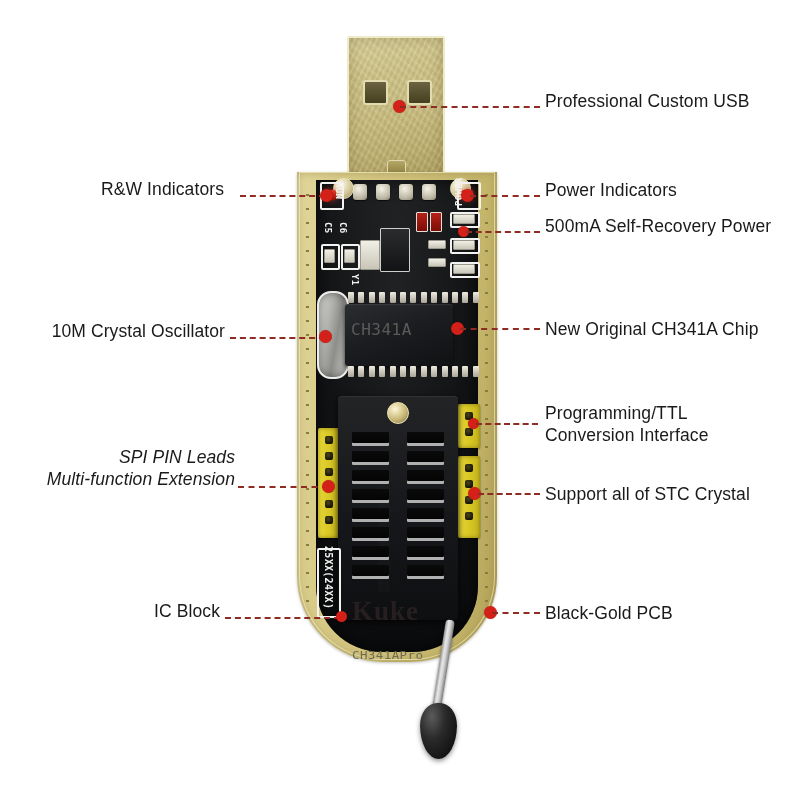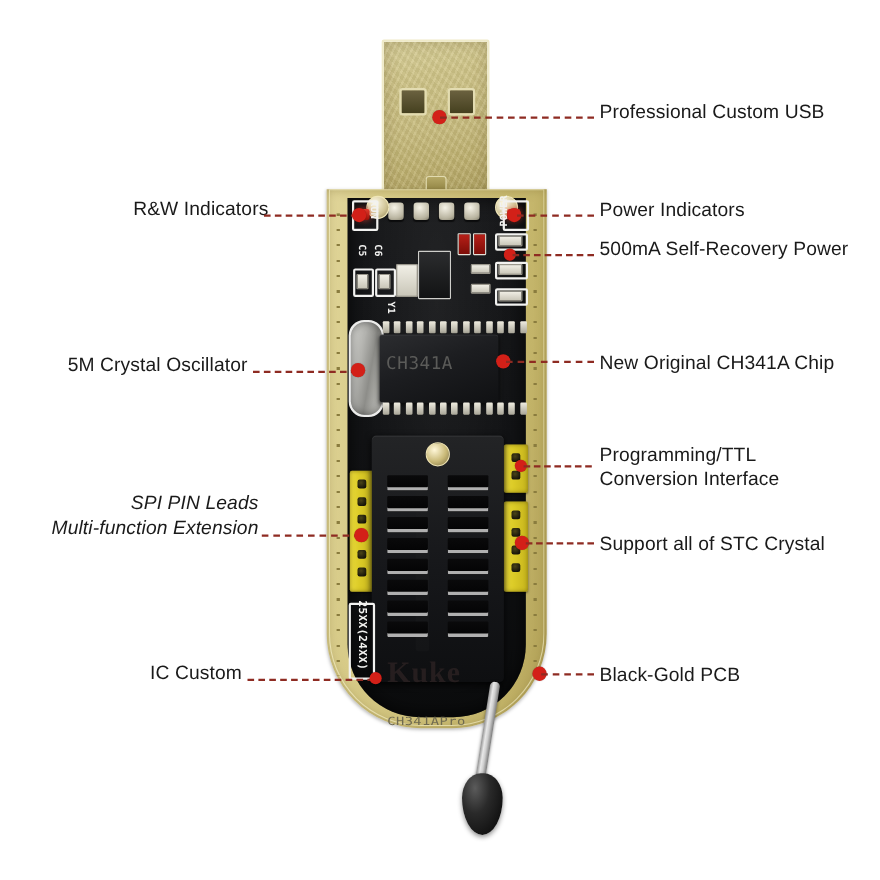--- a/index.html
+++ b/index.html
@@ -425,34 +425,34 @@
     <div class="silk" style="left:317px; top:548px; width:20px; height:66px;"></div>
     <div class="silk-txt rot270" style="left:334px; top:546px; font-size:10px;">25XX(24XX)</div>
 
     <div class="watermark">Kuke</div>
     <div class="board-name">CH341APro</div>
 
     <div class="lever-arm"></div>
     <div class="lever-knob"></div>
   </div>
 
-  <div class="callout left" style="left:64px; top:179px; width:180px;">R&amp;W Indicators</div>
+  <div class="callout left" style="left:44px; top:179px; width:180px;">R&amp;W Indicators</div>
   <div class="leader" style="left:240px; top:195px; width:85px;"></div>
   <div class="dot" style="left:320px; top:189px;"></div>
 
-  <div class="callout left" style="left:20px; top:321px; width:205px;">5M Crystal Oscillator</div>
+  <div class="callout left" style="left:20px; top:321px; width:205px;">10M Crystal Oscillator</div>
   <div class="leader" style="left:230px; top:337px; width:95px;"></div>
   <div class="dot" style="left:319px; top:330px;"></div>
 
   <div class="callout left" style="left:10px; top:447px; width:225px;font-style:italic;">SPI PIN Leads
 Multi-function Extension</div>
   <div class="leader" style="left:238px; top:486px; width:90px;"></div>
   <div class="dot" style="left:322px; top:480px;"></div>
 
-  <div class="callout left" style="left:110px; top:601px; width:110px;">IC Custom</div>
+  <div class="callout left" style="left:110px; top:601px; width:110px;">IC Block</div>
   <div class="leader" style="left:225px; top:617px; width:115px;"></div>
   <div class="dot sm" style="left:336px; top:611px;"></div>
 
   <div class="dot" style="left:393px; top:100px;"></div>
   <div class="leader" style="left:400px; top:106px; width:140px;"></div>
   <div class="callout right" style="left:545px; top:91px; width:250px;">Professional Custom USB</div>
 
   <div class="dot" style="left:461px; top:189px;"></div>
   <div class="leader" style="left:470px; top:195px; width:70px;"></div>
   <div class="callout right" style="left:545px; top:180px; width:250px;">Power Indicators</div>

